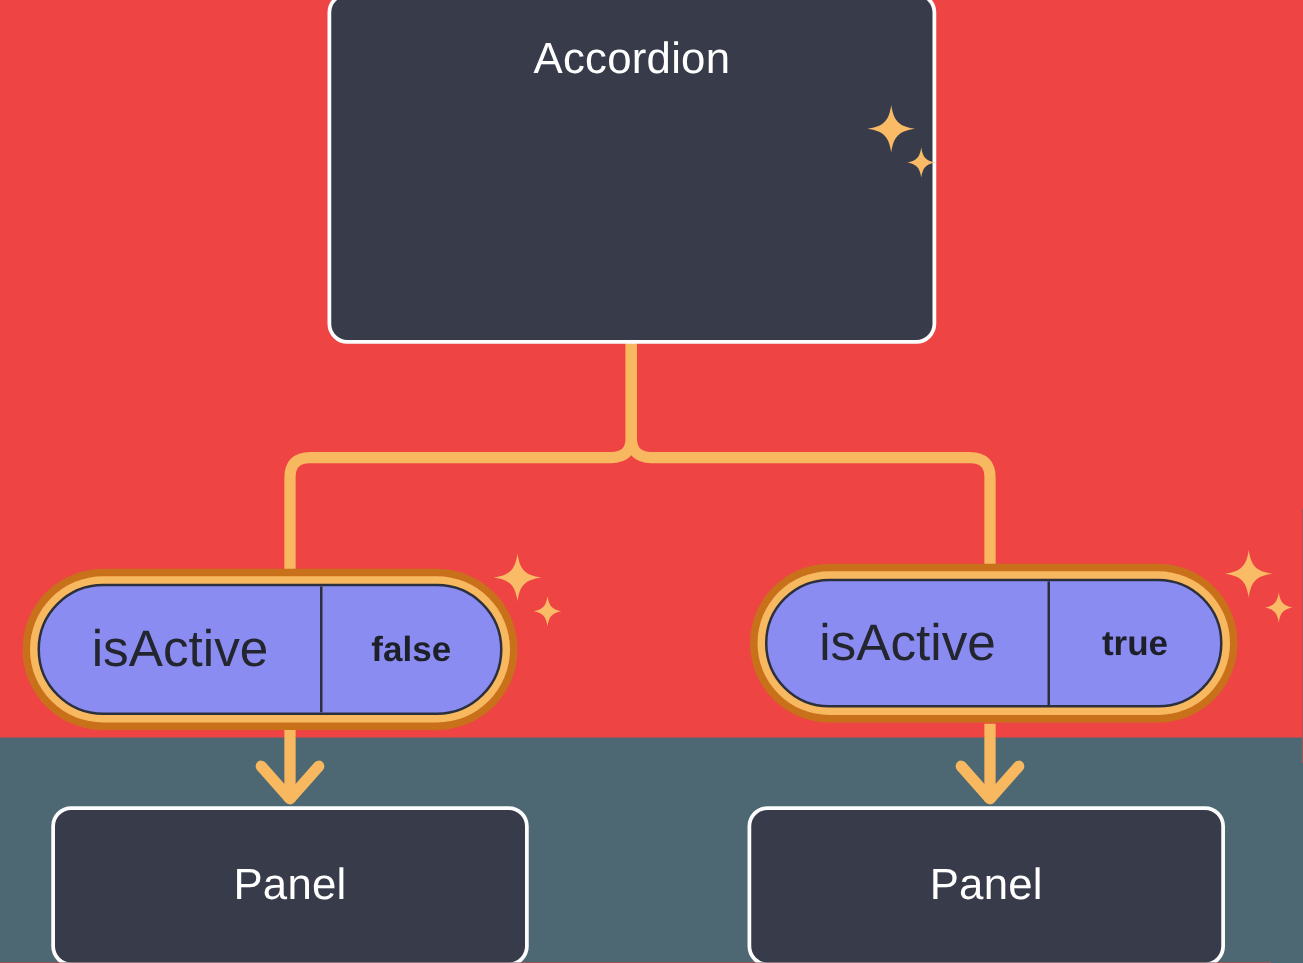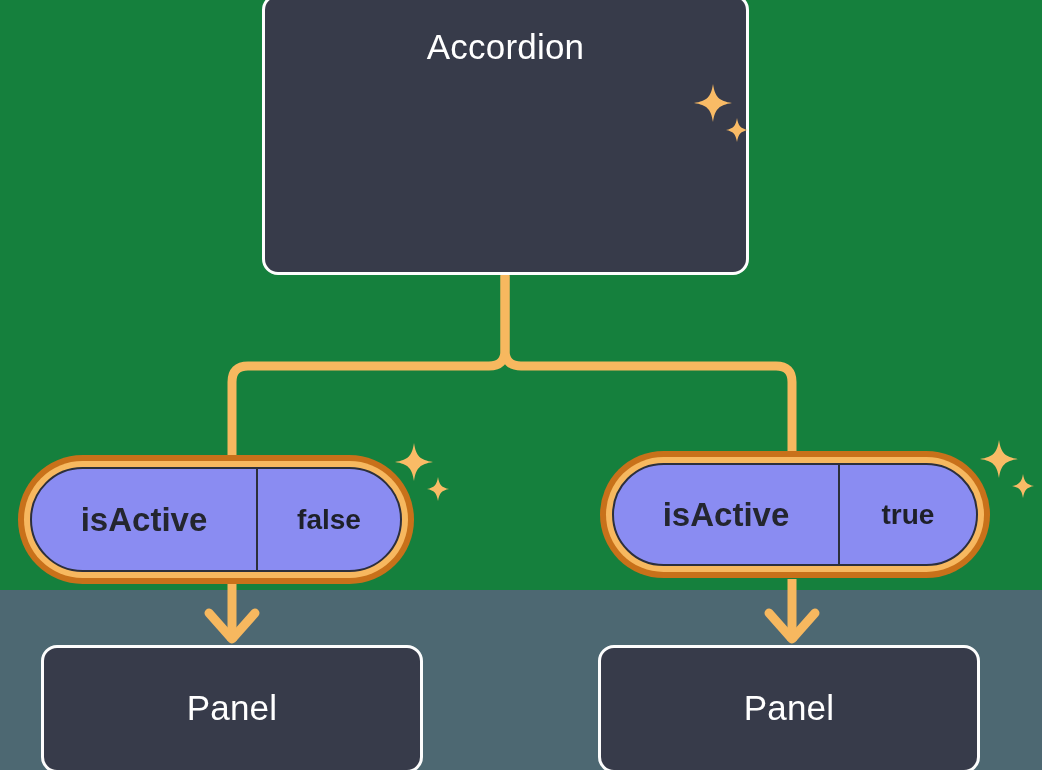--- a/index.html
+++ b/index.html
@@ -10,21 +10,21 @@
     width: 1042px;
     height: 770px;
     background: #4d6872;
     font-family: "Liberation Sans", sans-serif;
     overflow: hidden;
   }
   #stage {
     position: relative;
     width: 1042px;
     height: 590px;
-    background: #15803d;
+    background: #ef4444;
   }
 
   
   #wires {
     position: absolute;
     left: 0;
     top: 0;
     width: 1042px;
     height: 770px;
     pointer-events: none;
@@ -131,22 +131,22 @@
     border-left: 2px solid #f7b85f;
   }
 
   
   .pill-bool .pill-body {
     background: #8a8cf2;
     border: 2px solid #2c2f3c;
   }
   .pill-bool .pill-key {
     color: #24262f;
-    font-size: 33px;
-    font-weight: 700;
+    font-size: 41px;
+    font-weight: 400;
   }
   .pill-bool .pill-val {
     color: #1e2029;
     font-size: 28px;
     font-weight: 700;
     border-left: 2px solid #2c2f3c;
   }
 
   #pill-is-active-false {
     left: 18px;

